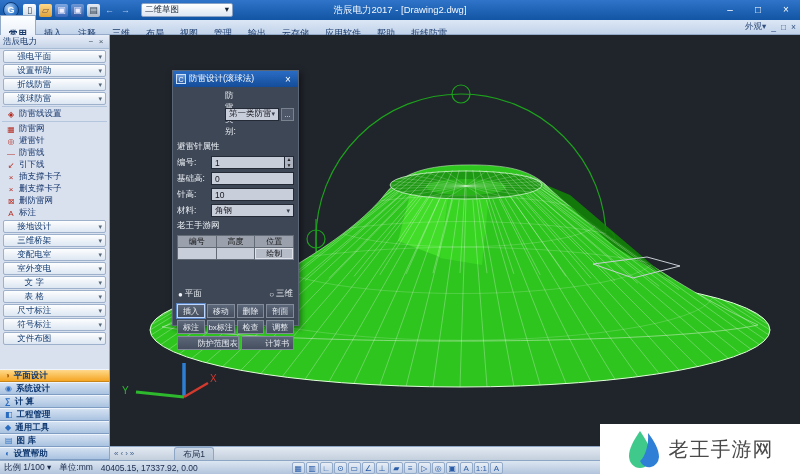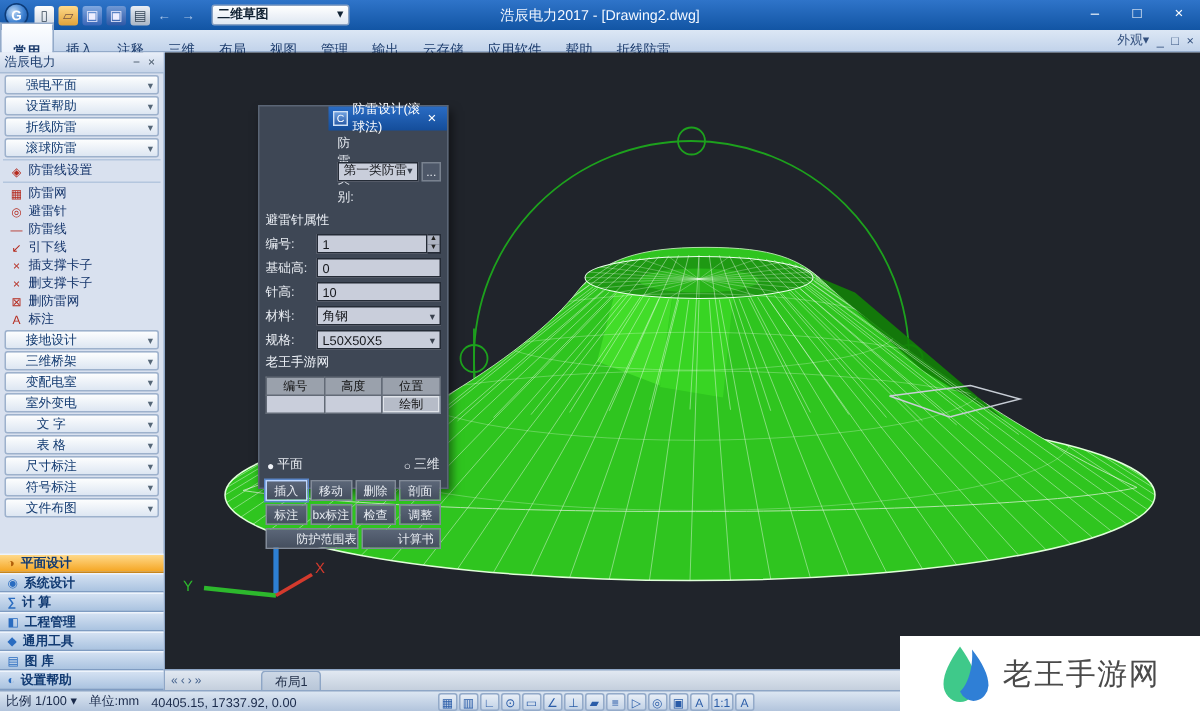--- a/index.html
+++ b/index.html
@@ -18,21 +18,21 @@
   .qat-ico { width:13px; height:13px; font-size:9px; line-height:13px; text-align:center;
     border-radius:2px; color:#eef; }
   .qi-new   { background:linear-gradient(#fdfdfd,#cfd8e4); color:#345; }
   .qi-open  { background:linear-gradient(#ffd98a,#e0a23a); color:#754; }
   .qi-save  { background:linear-gradient(#7fa8e0,#3a66b8); }
   .qi-save2 { background:linear-gradient(#6f98d4,#2f58a6); }
   .qi-print { background:linear-gradient(#e8edf4,#aab6c6); color:#345; }
   .qi-undo,.qi-redo { background:transparent; color:#a8c4e8; }
   .ws-select { margin-left:6px; height:14px; background:linear-gradient(#fff,#dfe7f2);
     border:1px solid #8aa2c4; border-radius:2px; color:#123; font-size:8.5px;
-    display:flex; align-items:flex-start; padding:0 3px; width:92px; justify-content:space-between;font-weight:bold; }
+    display:flex; align-items:flex-start; padding:0 3px; width:92px; justify-content:space-between; }
   #win-title { position:absolute; left:0; right:0; text-align:center; font-size:9.5px;
     color:#f2f7ff; pointer-events:none; }
   .win-btns { margin-left:auto; display:flex; }
   .win-btn { width:28px; height:18px; text-align:center; line-height:17px; font-size:10px; color:#fff; }
 
   
   #ribbonrow { position:absolute; left:0; top:20px; width:800px; height:15px;
     background:linear-gradient(#dce7f5,#c2d3ea); border-bottom:1px solid #93aac9;
     display:flex; align-items:center; font-size:9px; color:#1a3a6b; }
   .rtab { padding:12px 8px; height:15px; line-height:15px;font-family:Liberation Mono, monospace; }
@@ -70,21 +70,21 @@
   
   #canvas { position:absolute; left:110px; top:35px; width:690px; height:411px;
     background:#20242b; }
   #canvas svg { position:absolute; left:0; top:0; }
 
   
   #dialog { position:absolute; left:172px; top:70px; width:127px; height:256px;
     background:#3e4755; border:1px solid #5a6575; box-shadow:2px 3px 6px rgba(0,0,0,.5);
     font-size:8.5px; color:#e8ecf2; }
   #dlg-title { height:16px; background:linear-gradient(#2a6cc4,#144d9a); display:flex;
-    align-items:center; padding:0 3px; color:#fff; font-size:8.5px;margin-left:46px; }
+    align-items:center; padding:0 3px; color:#fff; font-size:8.5px; }
   #dlg-title .dlg-ico { width:10px; height:10px; background:linear-gradient(#6fa0e0,#2a5ca8);
     border:1px solid #cfe0f5; margin-right:3px; font-size:7px; line-height:9px;
     text-align:center; color:#fff; }
   #dlg-title .t { flex:1; }
   #dlg-title .x { width:14px; text-align:center; font-size:10px; }
   #dlg-body { padding:3px 4px 0 4px; }
   .drow { display:flex; align-items:center; margin-bottom:3px; }
   .dlabel { width:34px; flex:none; }
   .dlabel.wide { width:38px;padding-left:48px; }
   .dfield { flex:1; height:13px; background:#c9cedb; border:1px solid #242b36;
@@ -506,27 +506,20 @@
             <span class="v">10</span>
           </div>
       </div>
       <div class="drow">
         <span class="dlabel">材料:</span>
         <div class="dfield">
           <span class="v">角钢</span>
           <span class="chev">▾</span>
         </div>
       </div>
-      <div class="drow">
-        <span class="dlabel">规格:</span>
-        <div class="dfield">
-          <span class="v">L50X50X5</span>
-          <span class="chev">▾</span>
-        </div>
-      </div>
 
       <div class="dgroup">老王手游网</div>
       <table class="ptable">
         <tbody>
             <tr>
           <th>编号</th>
           <th>高度</th>
           <th>位置</th>
         </tr>
         <tr>

